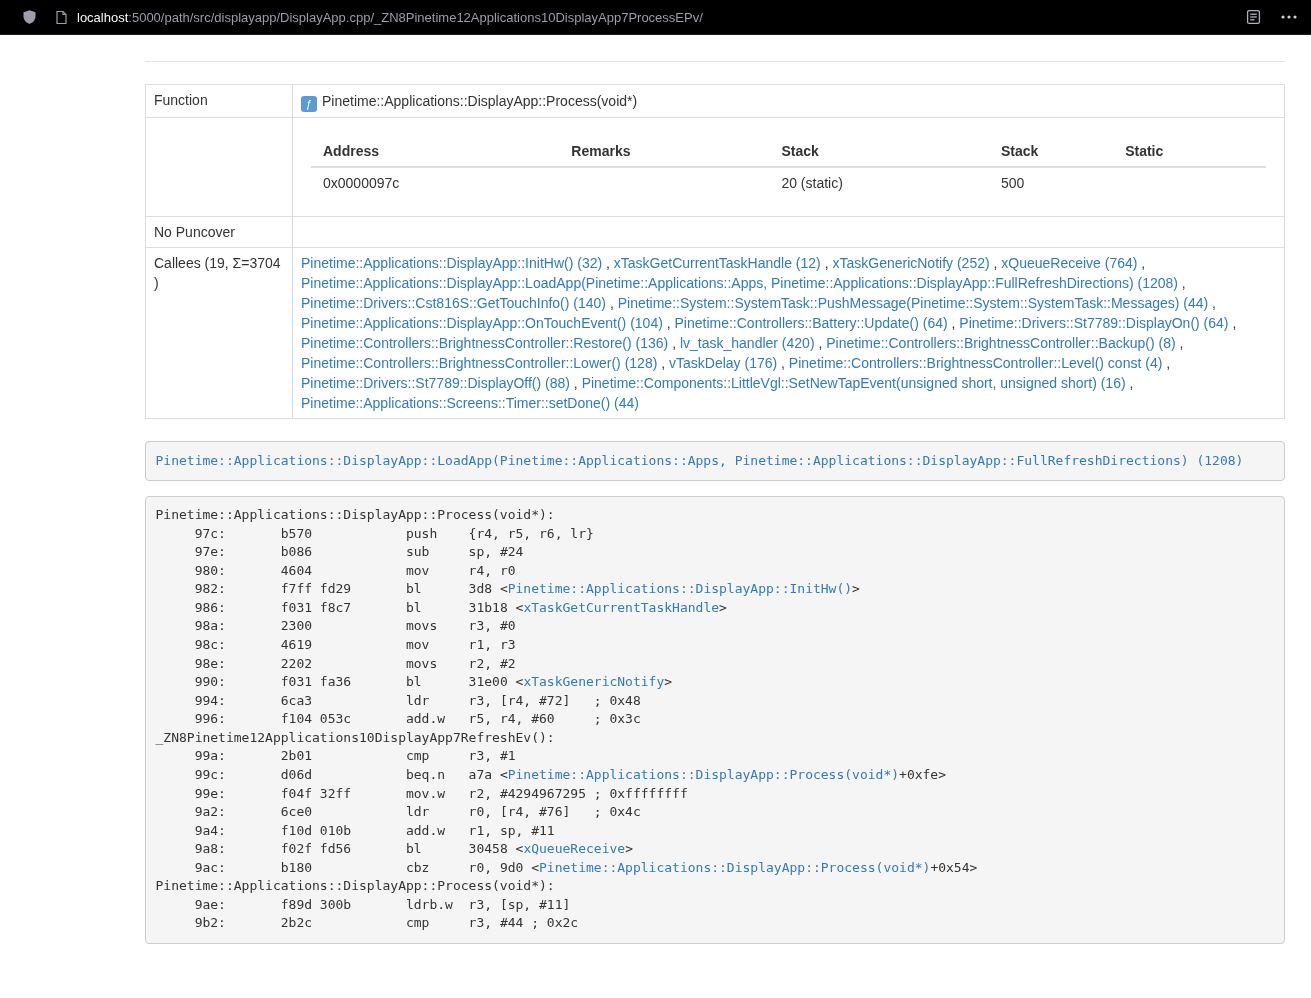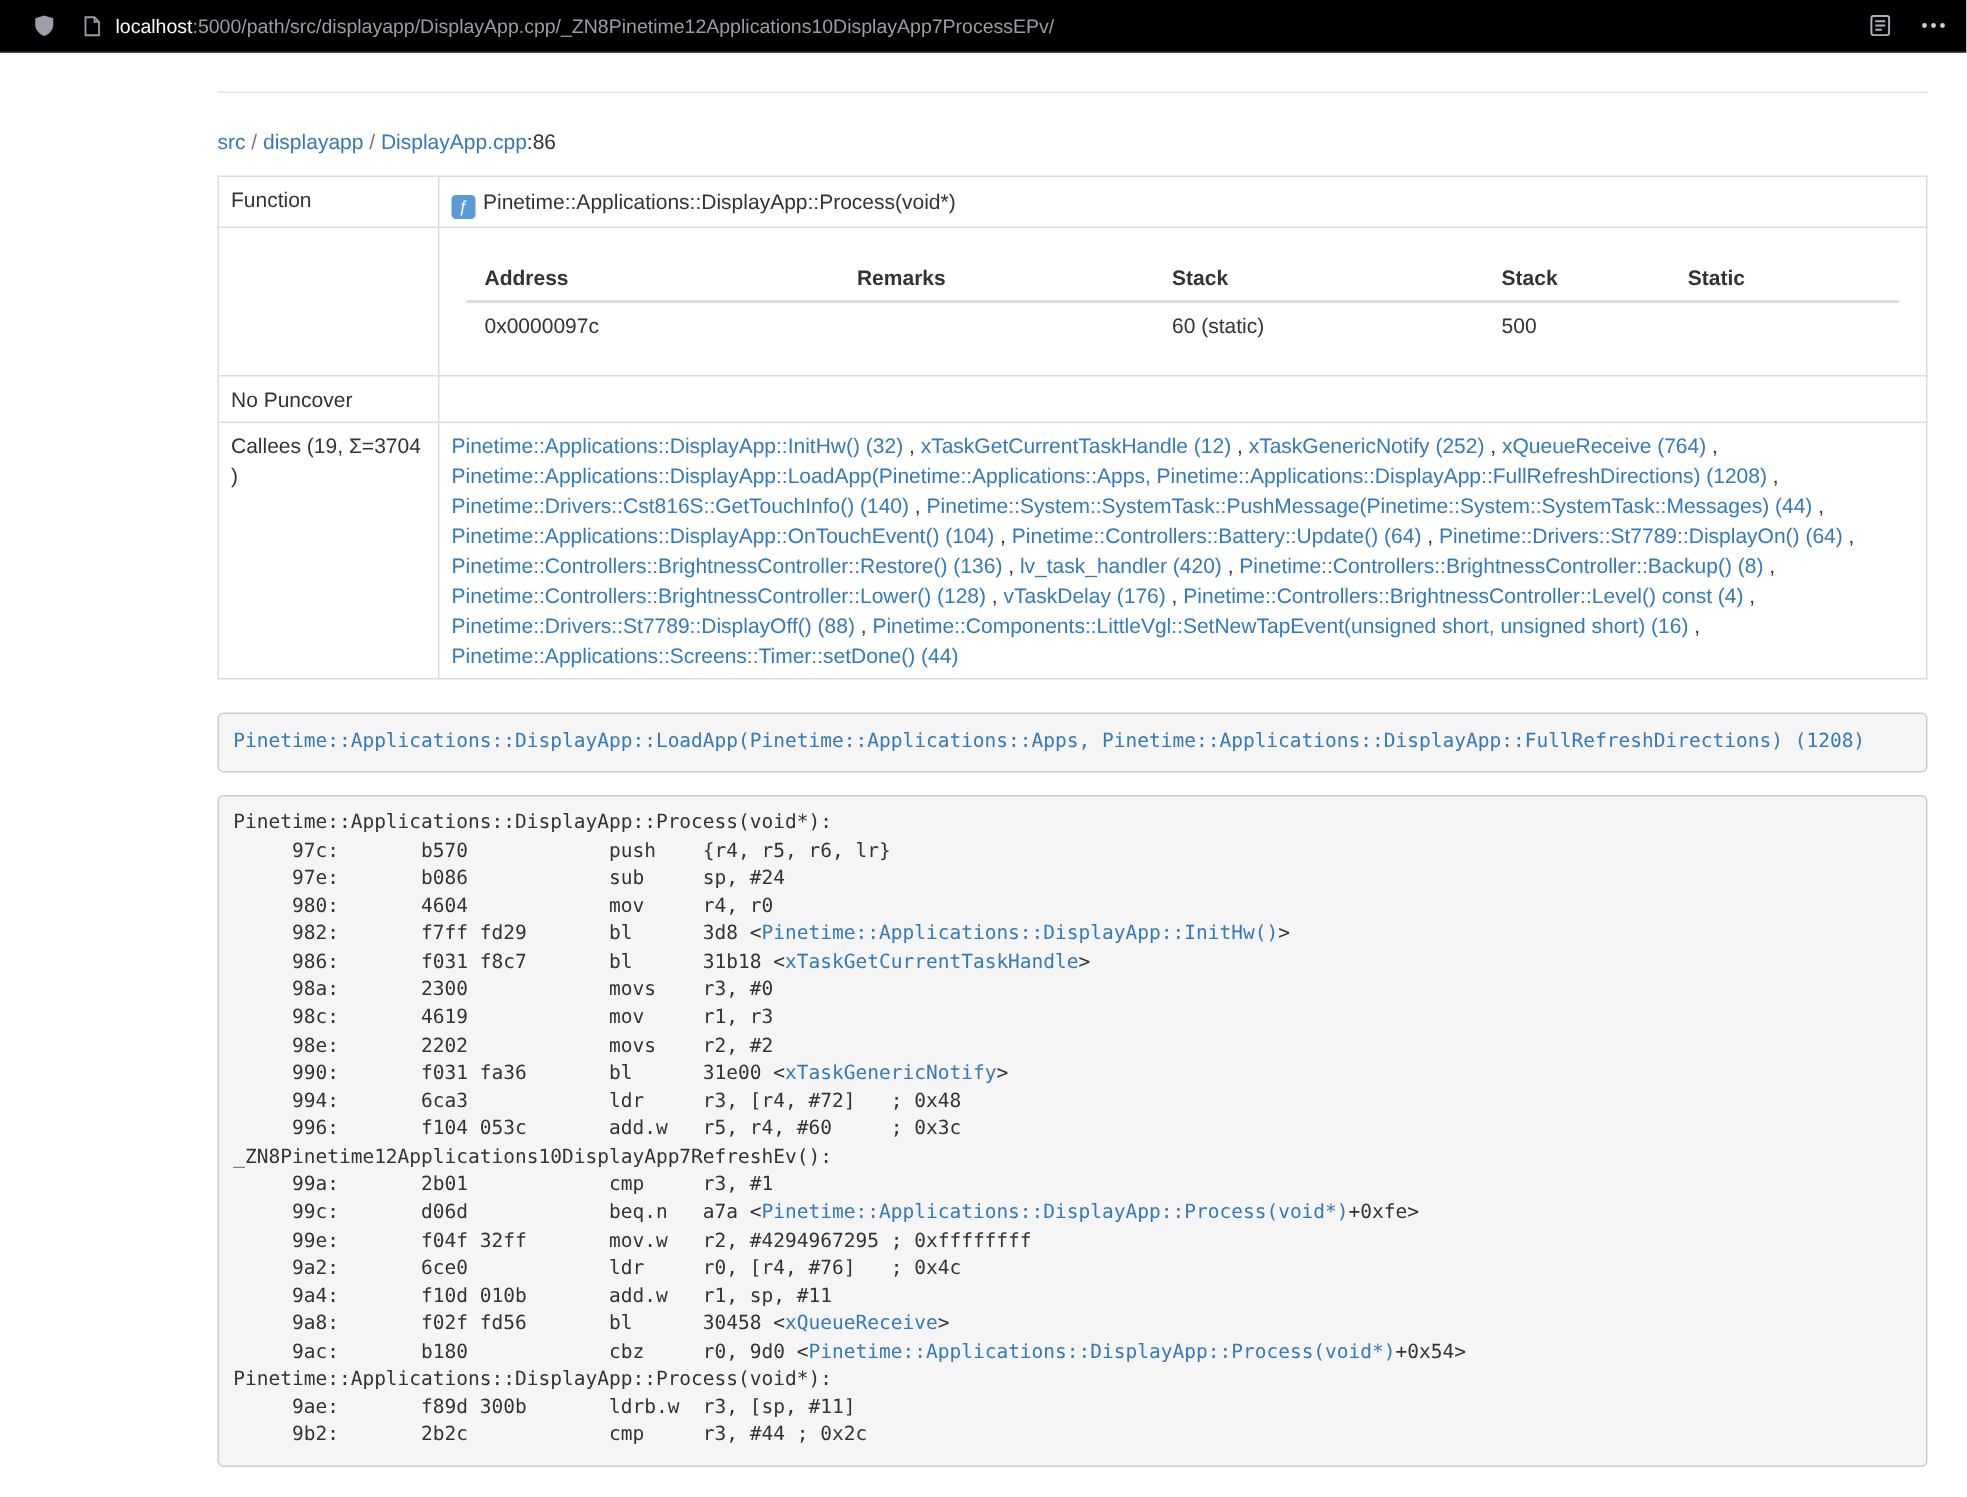--- a/index.html
+++ b/index.html
@@ -149,21 +149,20 @@
         </svg>
     </span>
   </span>
 </div>
 
 <div class="container">
 
 
   <hr class="divider">
 
-  <div class="breadcrumb"><a href="#">src</a><span class="bc-sep"> / </span><a href="#">displayapp</a><span class="bc-sep"> / </span><a href="#">DisplayApp.cpp</a><span class="bc-suffix">:86</span></div>
 
   <table class="otable">
     <tbody>
       <tr>
         <th class="lcol">Function</th>
         <td>
           <span class="ficon">ƒ</span><span class="fname">Pinetime::Applications::DisplayApp::Process(void*)</span>
         </td>
       </tr>
       <tr>
@@ -176,21 +175,21 @@
                 <th>Remarks</th>
                 <th>Stack</th>
                 <th>Stack</th>
                 <th>Static</th>
               </tr>
             </thead>
             <tbody>
               <tr>
                 <td>0x0000097c</td>
                 <td></td>
-                <td>60 (static)</td>
+                <td>20 (static)</td>
                 <td>500</td>
                 <td></td>
               </tr>
             </tbody>
           </table>
         </td>
       </tr>
       <tr>
         <th class="lcol">No Puncover</th>
         <td></td>

